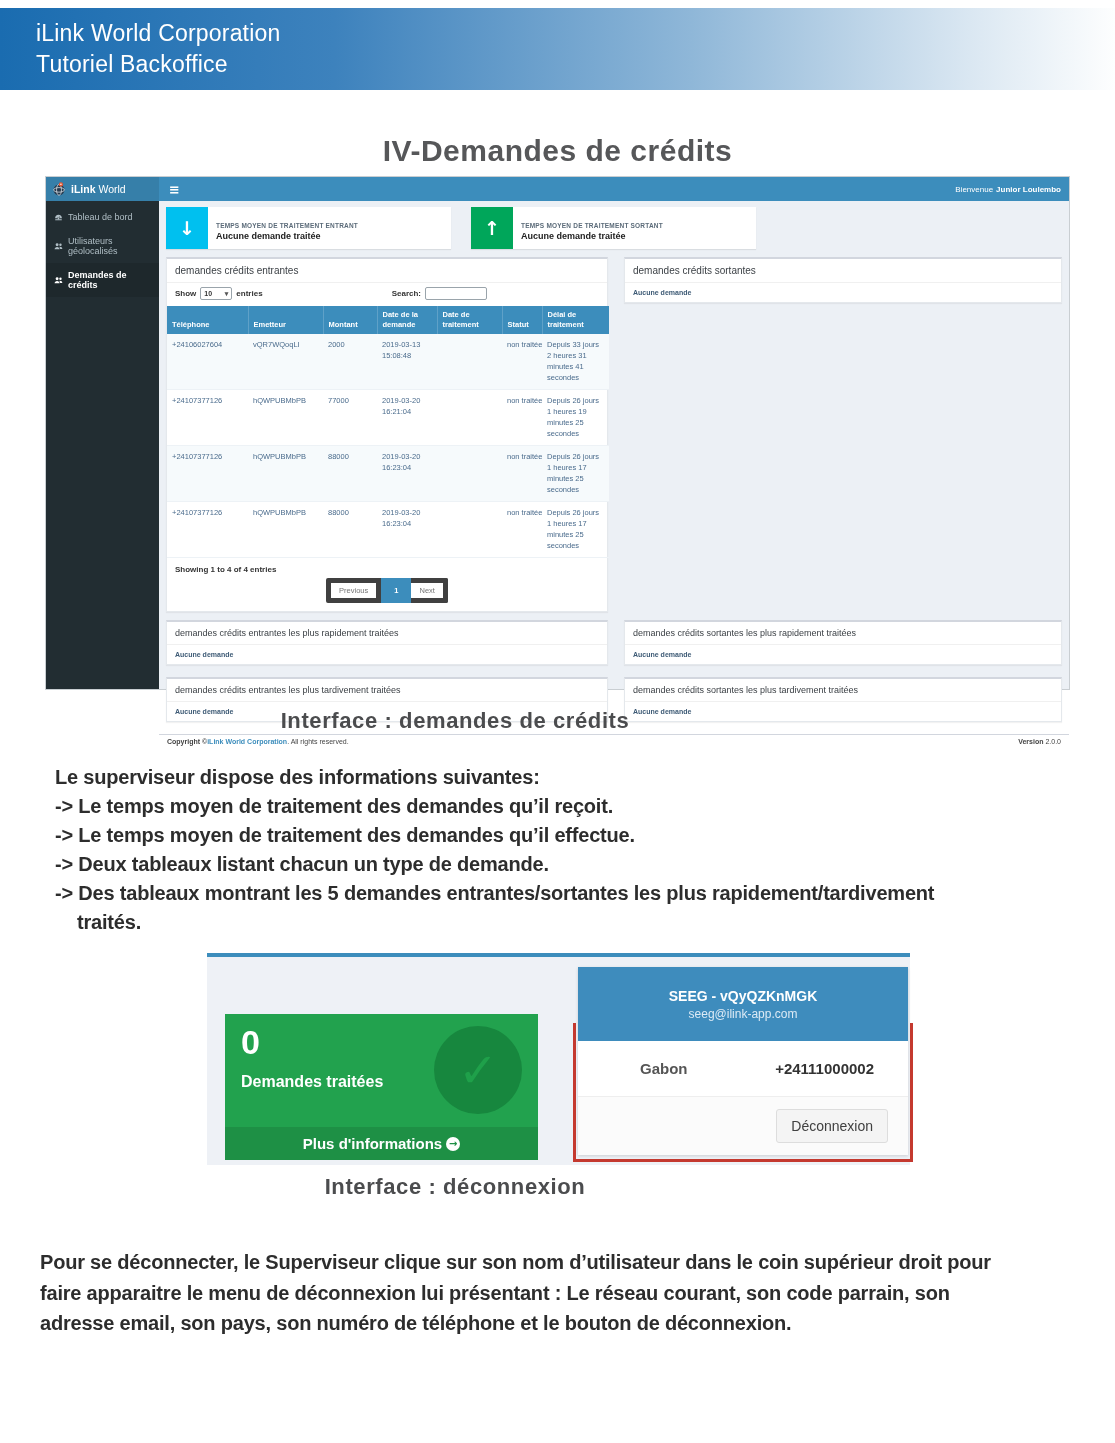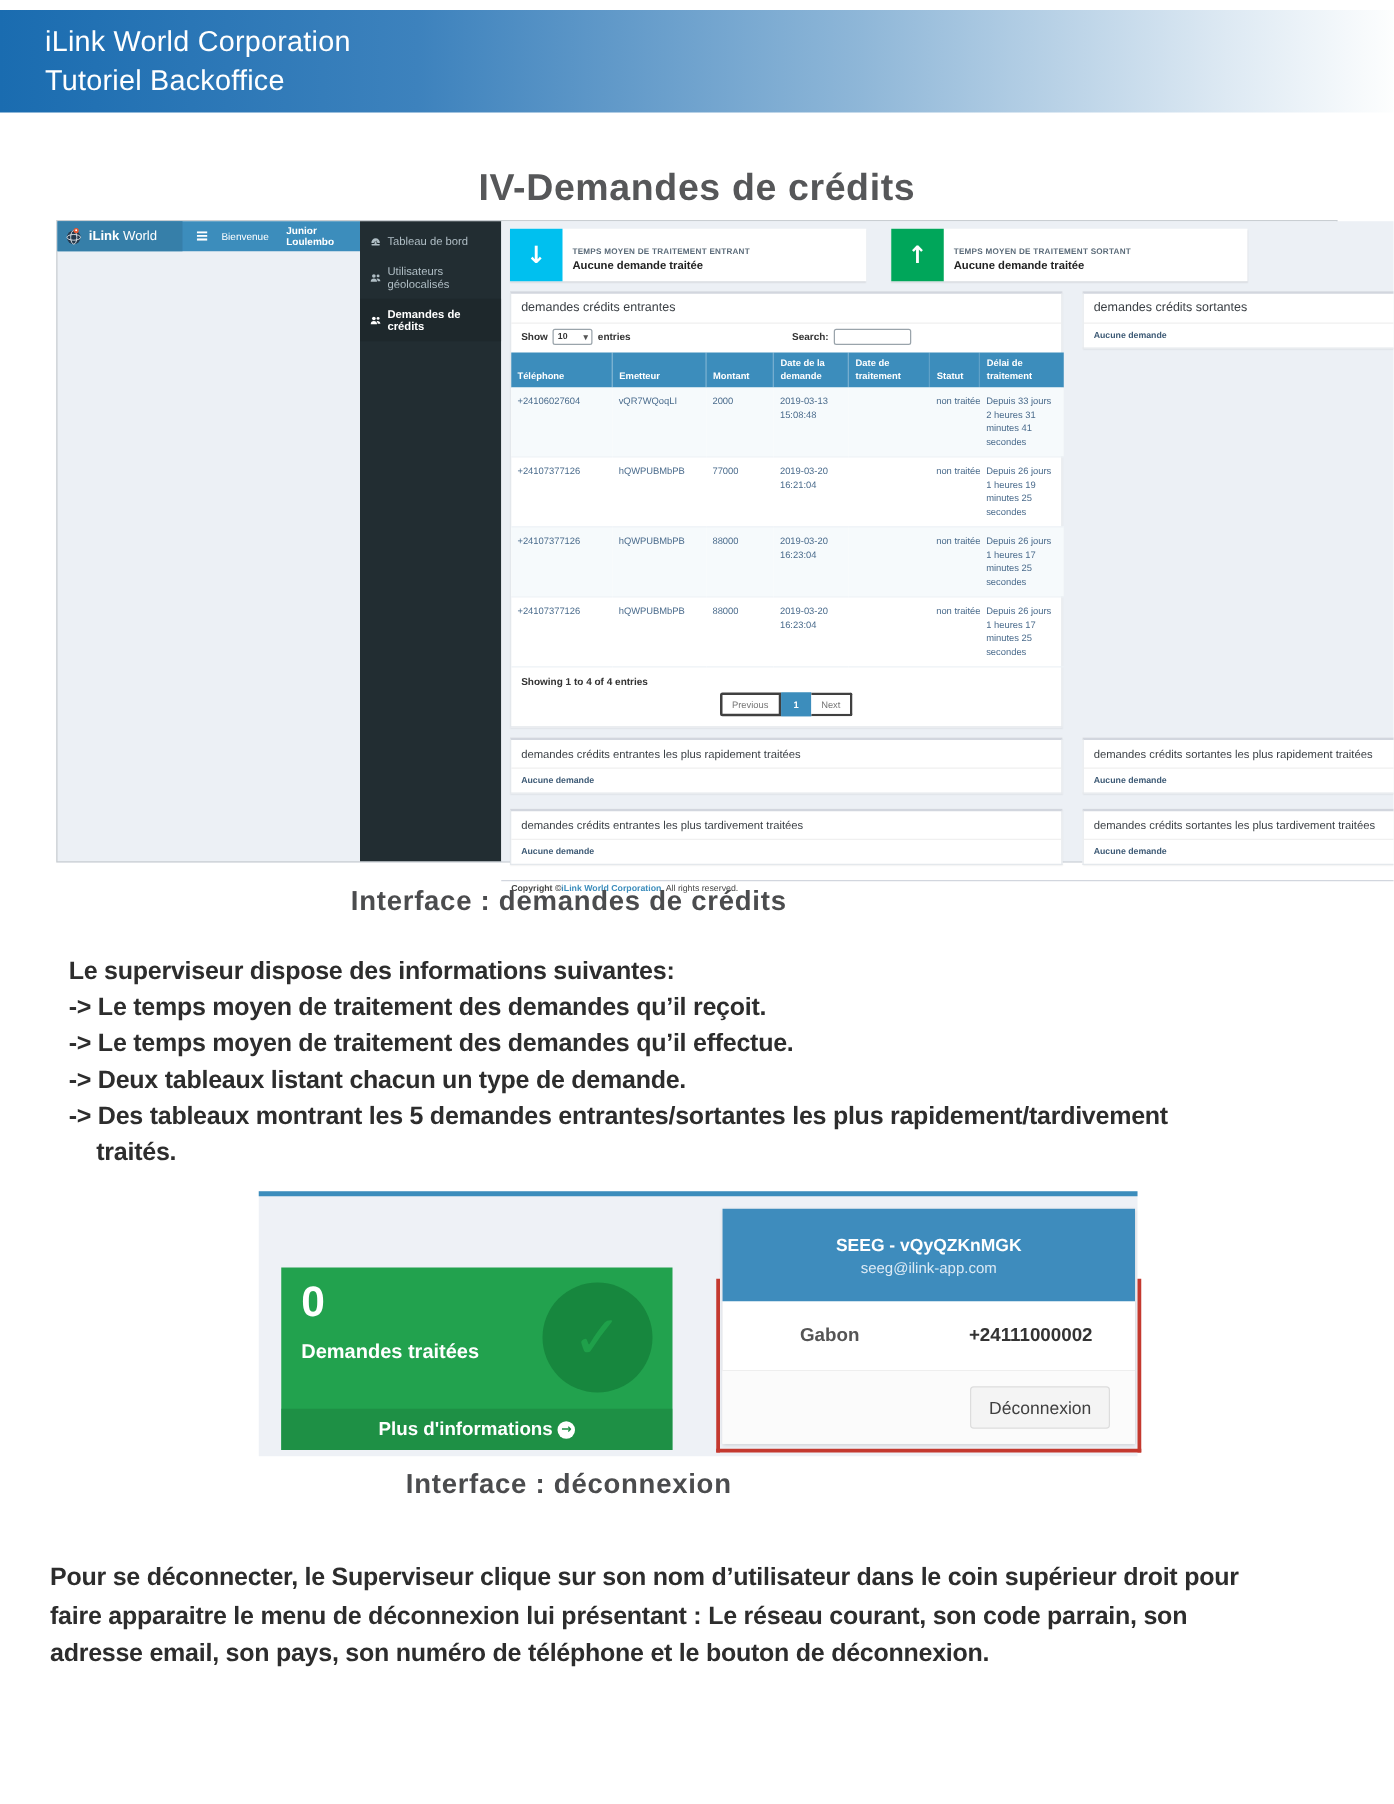--- a/index.html
+++ b/index.html
@@ -18,27 +18,27 @@
   }
   .doc-header div { font-size:23px; line-height:31px; font-weight:400; letter-spacing:.2px; }
 
   
   .doc-title {
     top:134px; left:0; width:1115px; text-align:center;
     font-size:30px; font-weight:700; color:#565759; letter-spacing:.5px;
   }
 
   
-  .dash { top:176px; left:45px; width:1025px; height:514px; border:1px solid #c9ced2; background:#ecf0f5; display:flex; flex-direction:row; }
+  .dash { top:176px; left:45px; width:1025px; height:514px; border:1px solid #c9ced2; background:#ecf0f5; display:flex; flex-direction:column; }
   .dash-navbar { height:24px; background:#3c8dbc; display:flex; align-items:stretch; flex:0 0 24px; }
   .dash-logo { width:113px; background:#367fa9; display:flex; align-items:center; padding-left:6px; gap:5px; }
   .brand { color:#fff; font-size:10.5px; white-space:nowrap; }
   .brand b { font-weight:700; }
   .menu-toggle { color:#fff; font-size:13px; font-weight:700; display:flex; align-items:center; padding:0 10px; cursor:pointer; font-family:"DejaVu Sans","Liberation Sans",sans-serif;}
-  .welcome { margin-left:auto; color:#fff; font-size:8px; display:flex; align-items:center; padding-right:8px; gap:14px; cursor:pointer;}
+  .welcome { margin-left:auto; color:#fff; font-size:8px; display:flex; align-items:center; padding-right:8px; gap:3px; cursor:pointer;}
   .welcome b { font-weight:700; }
   .dash-body { display:flex; flex:1; min-height:0; }
   .dash-sidebar { width:113px; background:#222d32; flex:0 0 113px; padding-top:4px; }
   .side-item { display:flex; align-items:center; gap:5px; padding:7px 8px; color:#b0bec5; font-size:9px; cursor:pointer; }
   .side-item svg { width:9px; height:9px; fill:currentColor; flex:0 0 9px; }
   .side-item.active { color:#fff; font-weight:700; background:#1e282c; }
   .dash-main { flex:1; display:flex; flex-direction:column; background:#ecf0f5; min-width:0; }
   .dash-content { flex:1; padding:6px 7px 0 7px; }
 
   .stats-row { display:flex; gap:20px; margin-bottom:8px; }
@@ -67,21 +67,21 @@
 
   table.dt { width:100%; border-collapse:collapse; table-layout:fixed; }
   table.dt th { background:#3c8dbc; color:#fff; font-size:7.5px; font-weight:700; text-align:left; padding:4px 5px; vertical-align:bottom; border-right:1px solid rgba(255,255,255,.18); line-height:1.3; }
   table.dt th:last-child { border-right:none; }
   table.dt td { font-size:7.5px; color:#4a6b8c; padding:5px; vertical-align:top; line-height:1.5; border-bottom:1px solid #edf2f6; word-wrap:break-word; }
   table.dt tr:nth-child(odd) td { background:#f6fafc; }
   table.dt td:nth-child(6) { white-space:nowrap; }
 
   .dt-info { padding:7px 8px 0 8px; font-size:8px; font-weight:600; color:#333; }
   .dt-paging { display:flex; justify-content:center; gap:0; padding:4px 0 8px 0; }
-  .pg-btn { font-size:7.5px; color:#767676; background:#fff; border:2px solid #404040; padding:3px 8px; cursor:pointer; }
+  .pg-btn { font-size:7.5px; color:#767676; background:#fff; border:5px solid #404040; padding:3px 8px; cursor:pointer; }
   .pg-btn.prev { border-radius:2px 0 0 2px; }
   .pg-btn.next { border-radius:0 2px 2px 0; border-left:none; }
   .pg-btn.current { background:#3c8dbc; border-color:#3c8dbc; color:#fff; font-weight:700; }
 
   .mini-row { display:flex; gap:16px; margin-bottom:12px; }
   .mini-row .panel-title { font-size:9px; }
 
   .dash-footer { flex:0 0 14px; background:#fff; border-top:1px solid #d2d6de; display:flex; align-items:center; font-size:7px; color:#444; padding:0 8px; }
   .dash-footer .c-bold { font-weight:700; }
   .dash-footer a.c-link { color:#3c8dbc; font-weight:700; text-decoration:none; cursor:pointer; }

